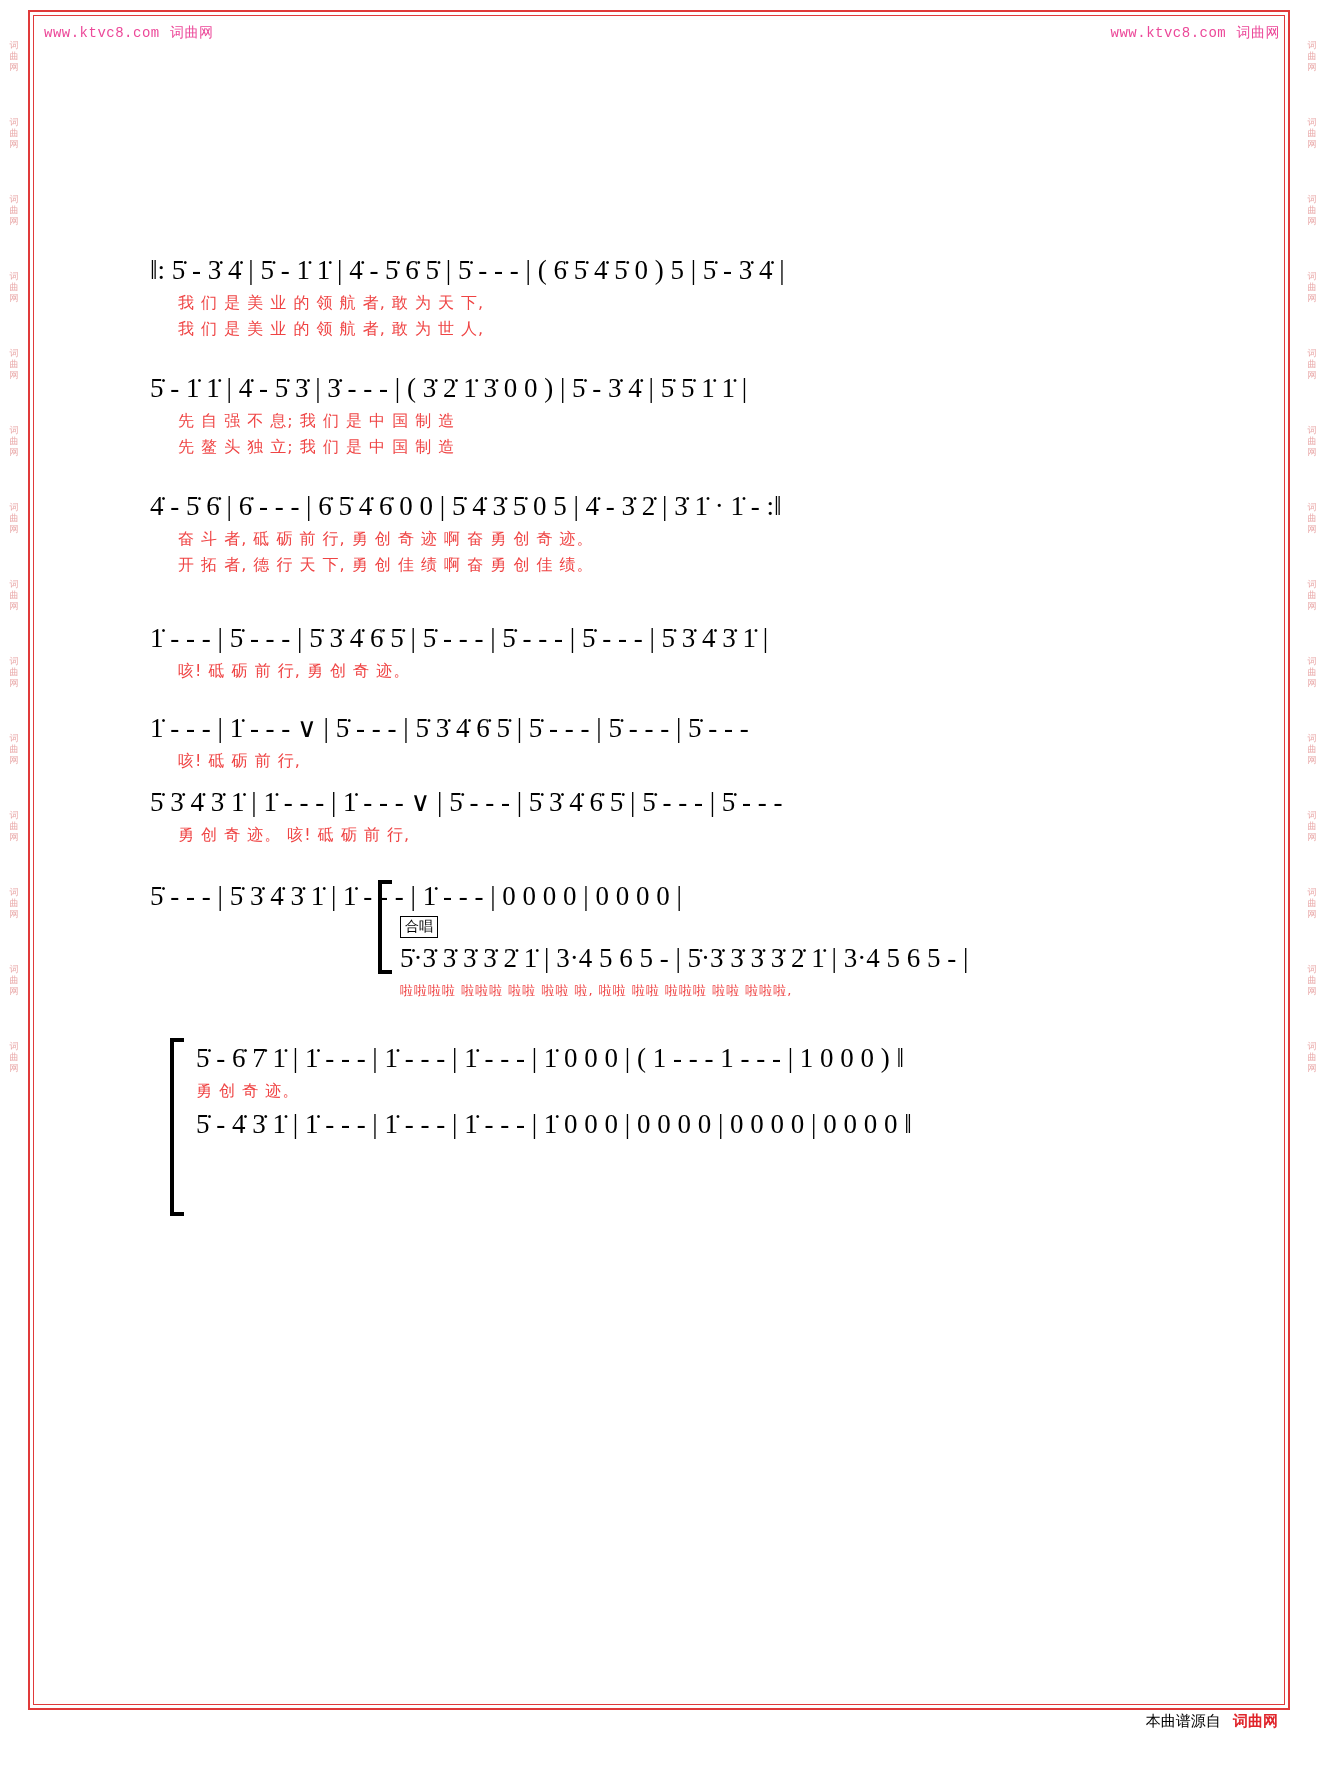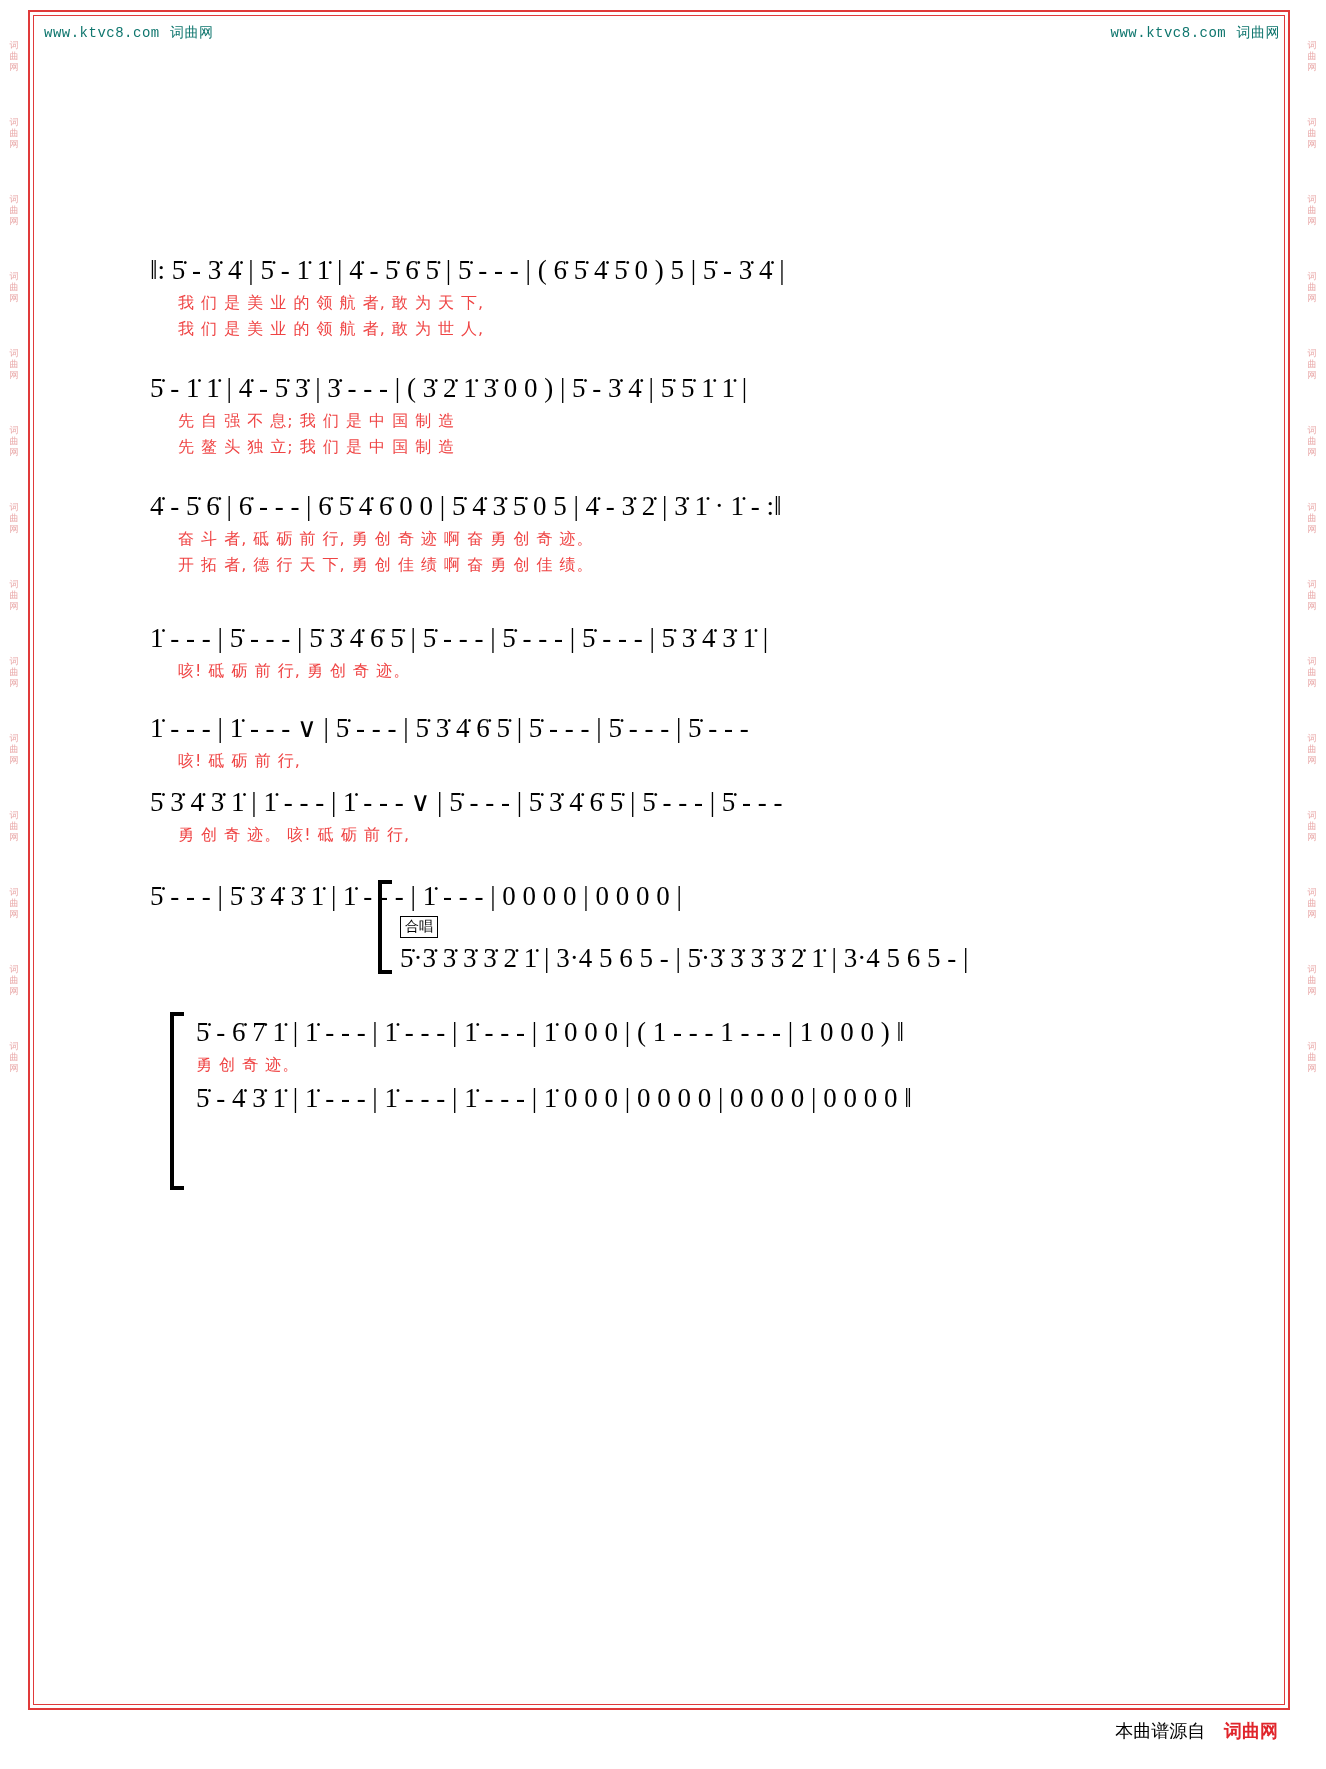--- a/index.html
+++ b/index.html
@@ -26,21 +26,21 @@
     left:33px;top:15px;
     width:1252px;height:1690px;
     border:1px solid #e03a3a;
     box-sizing:border-box;
   }
   
   .wm-top{
     position:absolute;
     top:24px;
     font-size:15px;
-    color:#0f766e;
+    color:#ec4899;
     letter-spacing:0.5px;
     white-space:nowrap;
   }
   .wm-top .site{font-family:"Liberation Mono", monospace;font-size:14px;}
   .wm-top .cn{font-family:"DejaVu Sans", sans-serif;font-size:14px;margin-left:6px;}
   .wm-left{left:44px;}
   .wm-right{right:46px;}
 
   
   .wm-col{
@@ -89,23 +89,23 @@
   .sect-label{
     font-family:"DejaVu Sans", sans-serif;
     font-size:14px;
     border:1px solid #000;
     padding:1px 4px;
     display:inline-block;
   }
 
   .footer{
     position:absolute;
-    right:48px;bottom:26px;
-    font-family:Liberation Mono, monospace;
-    font-size:18px;
+    right:48px;bottom:38px;
+    font-family:Liberation Sans, sans-serif;
+    font-size:15px;
     color:#000;
     white-space:nowrap;
   }
   .footer .brand{
     color:#e0252b;
     font-weight:bold;
     margin-left:8px;
   }
   .chorus-wrap{position:relative;padding-left:0;}
   .chorus-brace{
@@ -208,20 +208,21 @@
       <div class="notes">5̇ 3̇ 4̇ 3̇ 1̇ | 1̇ - - - | 1̇ - - - ∨ | 5̇ - - - | 5̇ 3̇ 4̇ 6̇ 5̇ | 5̇ - - - | 5̇ - - -</div>
       <div class="lyric indent1">勇 创 奇 迹。              咳!        砥 砺 前 行,</div>
     </div>
 
     <div class="system chorus-wrap" style="margin-top:28px;">
       <div class="notes">5̇ - - - | 5̇ 3̇ 4̇ 3̇ 1̇ | 1̇ - - - | 1̇ - - - | 0  0  0  0 | 0  0  0  0 |</div>
       <div class="chorus-brace"></div>
       <div style="padding-left:250px;">
         <div class="sect-label">合唱</div>
         <div class="notes">5̇·3̇ 3̇ 3̇ 3̇ 2̇ 1̇ | 3·4 5 6 5  - | 5̇·3̇ 3̇ 3̇ 3̇ 2̇ 1̇ | 3·4 5 6 5  - |</div>
+        <div class="lyric small">啦啦啦啦 啦啦啦  啦啦 啦啦 啦,       啦啦  啦啦 啦啦啦   啦啦 啦啦啦,</div>
       </div>
     </div>
 
     <div class="system" style="margin-top:34px;position:relative;height:180px;">
       <div class="fin-brace"></div>
       <div class="blockpad">
         <div class="notes">5̇ - 6̇ 7̇ 1̇ | 1̇ - - - | 1̇ - - - | 1̇ - - - | 1̇  0  0  0 | ( 1 - - -  1 - - -  | 1  0  0  0 ) ‖</div>
         <div class="lyric">勇   创  奇 迹。</div>
         <div class="notes" style="">5̇ - 4̇ 3̇ 1̇ | 1̇ - - - | 1̇ - - - | 1̇ - - - | 1̇  0  0  0 | 0  0  0  0 | 0  0  0  0 | 0  0  0  0  ‖</div>
       </div>

